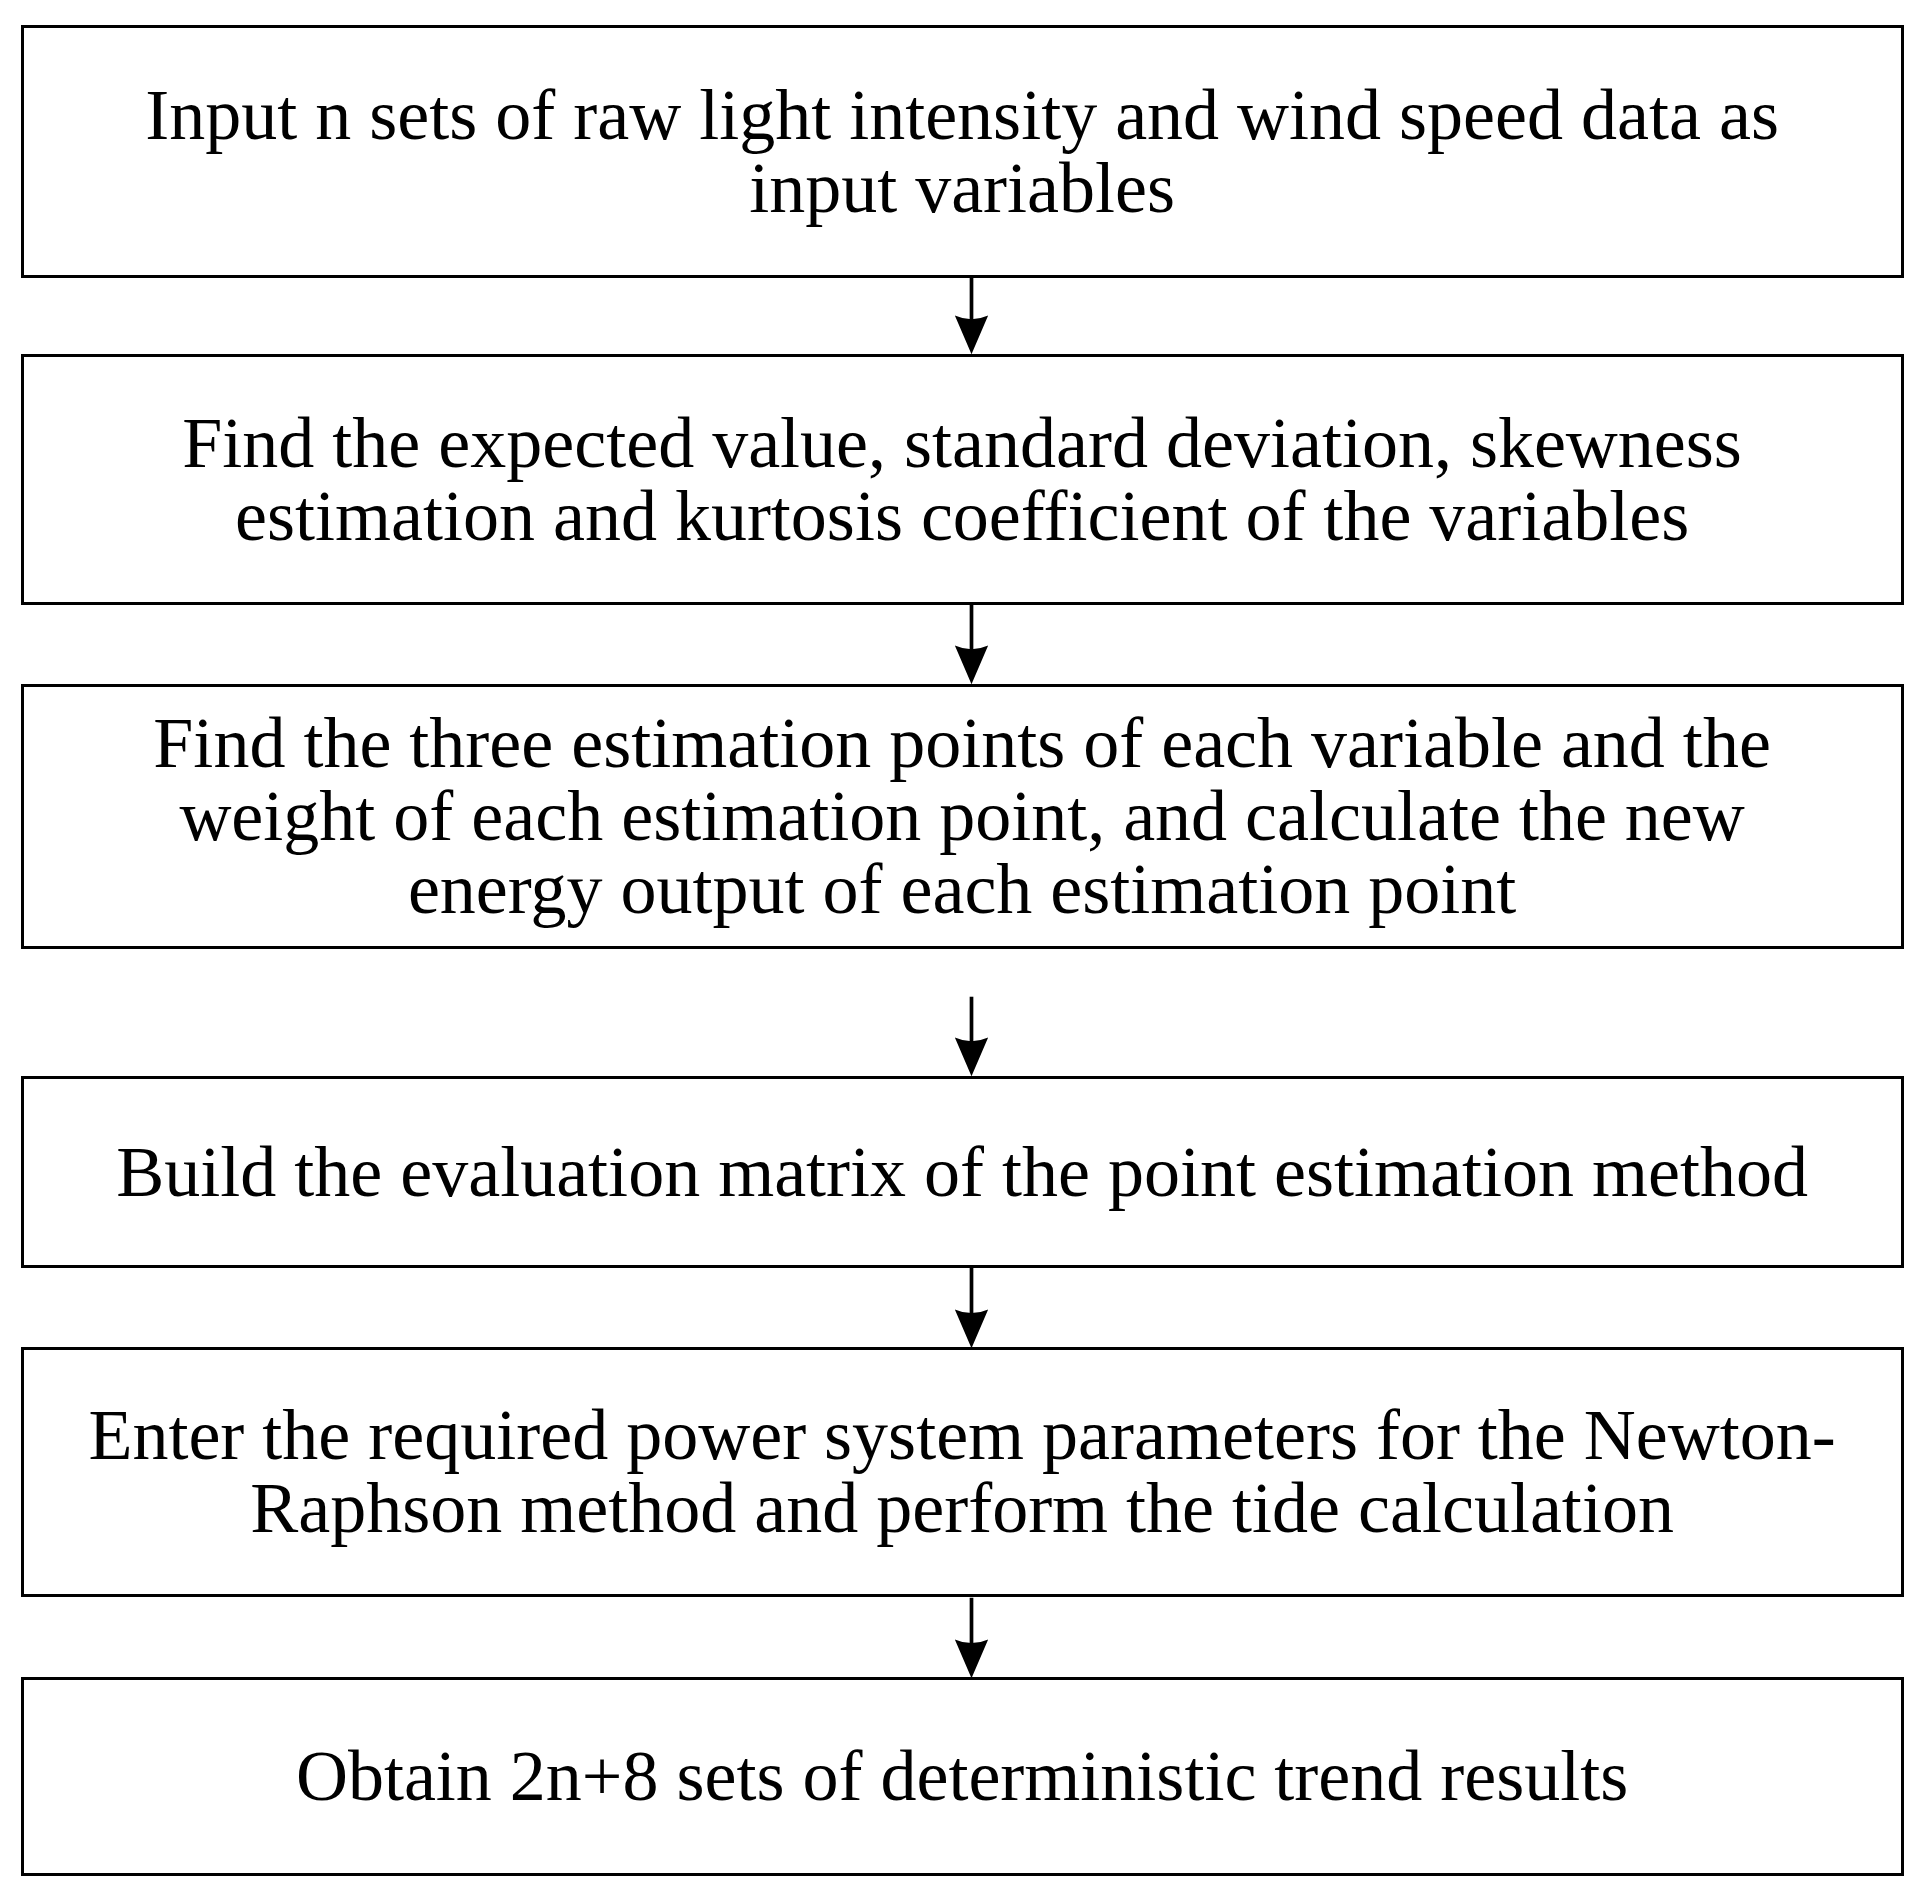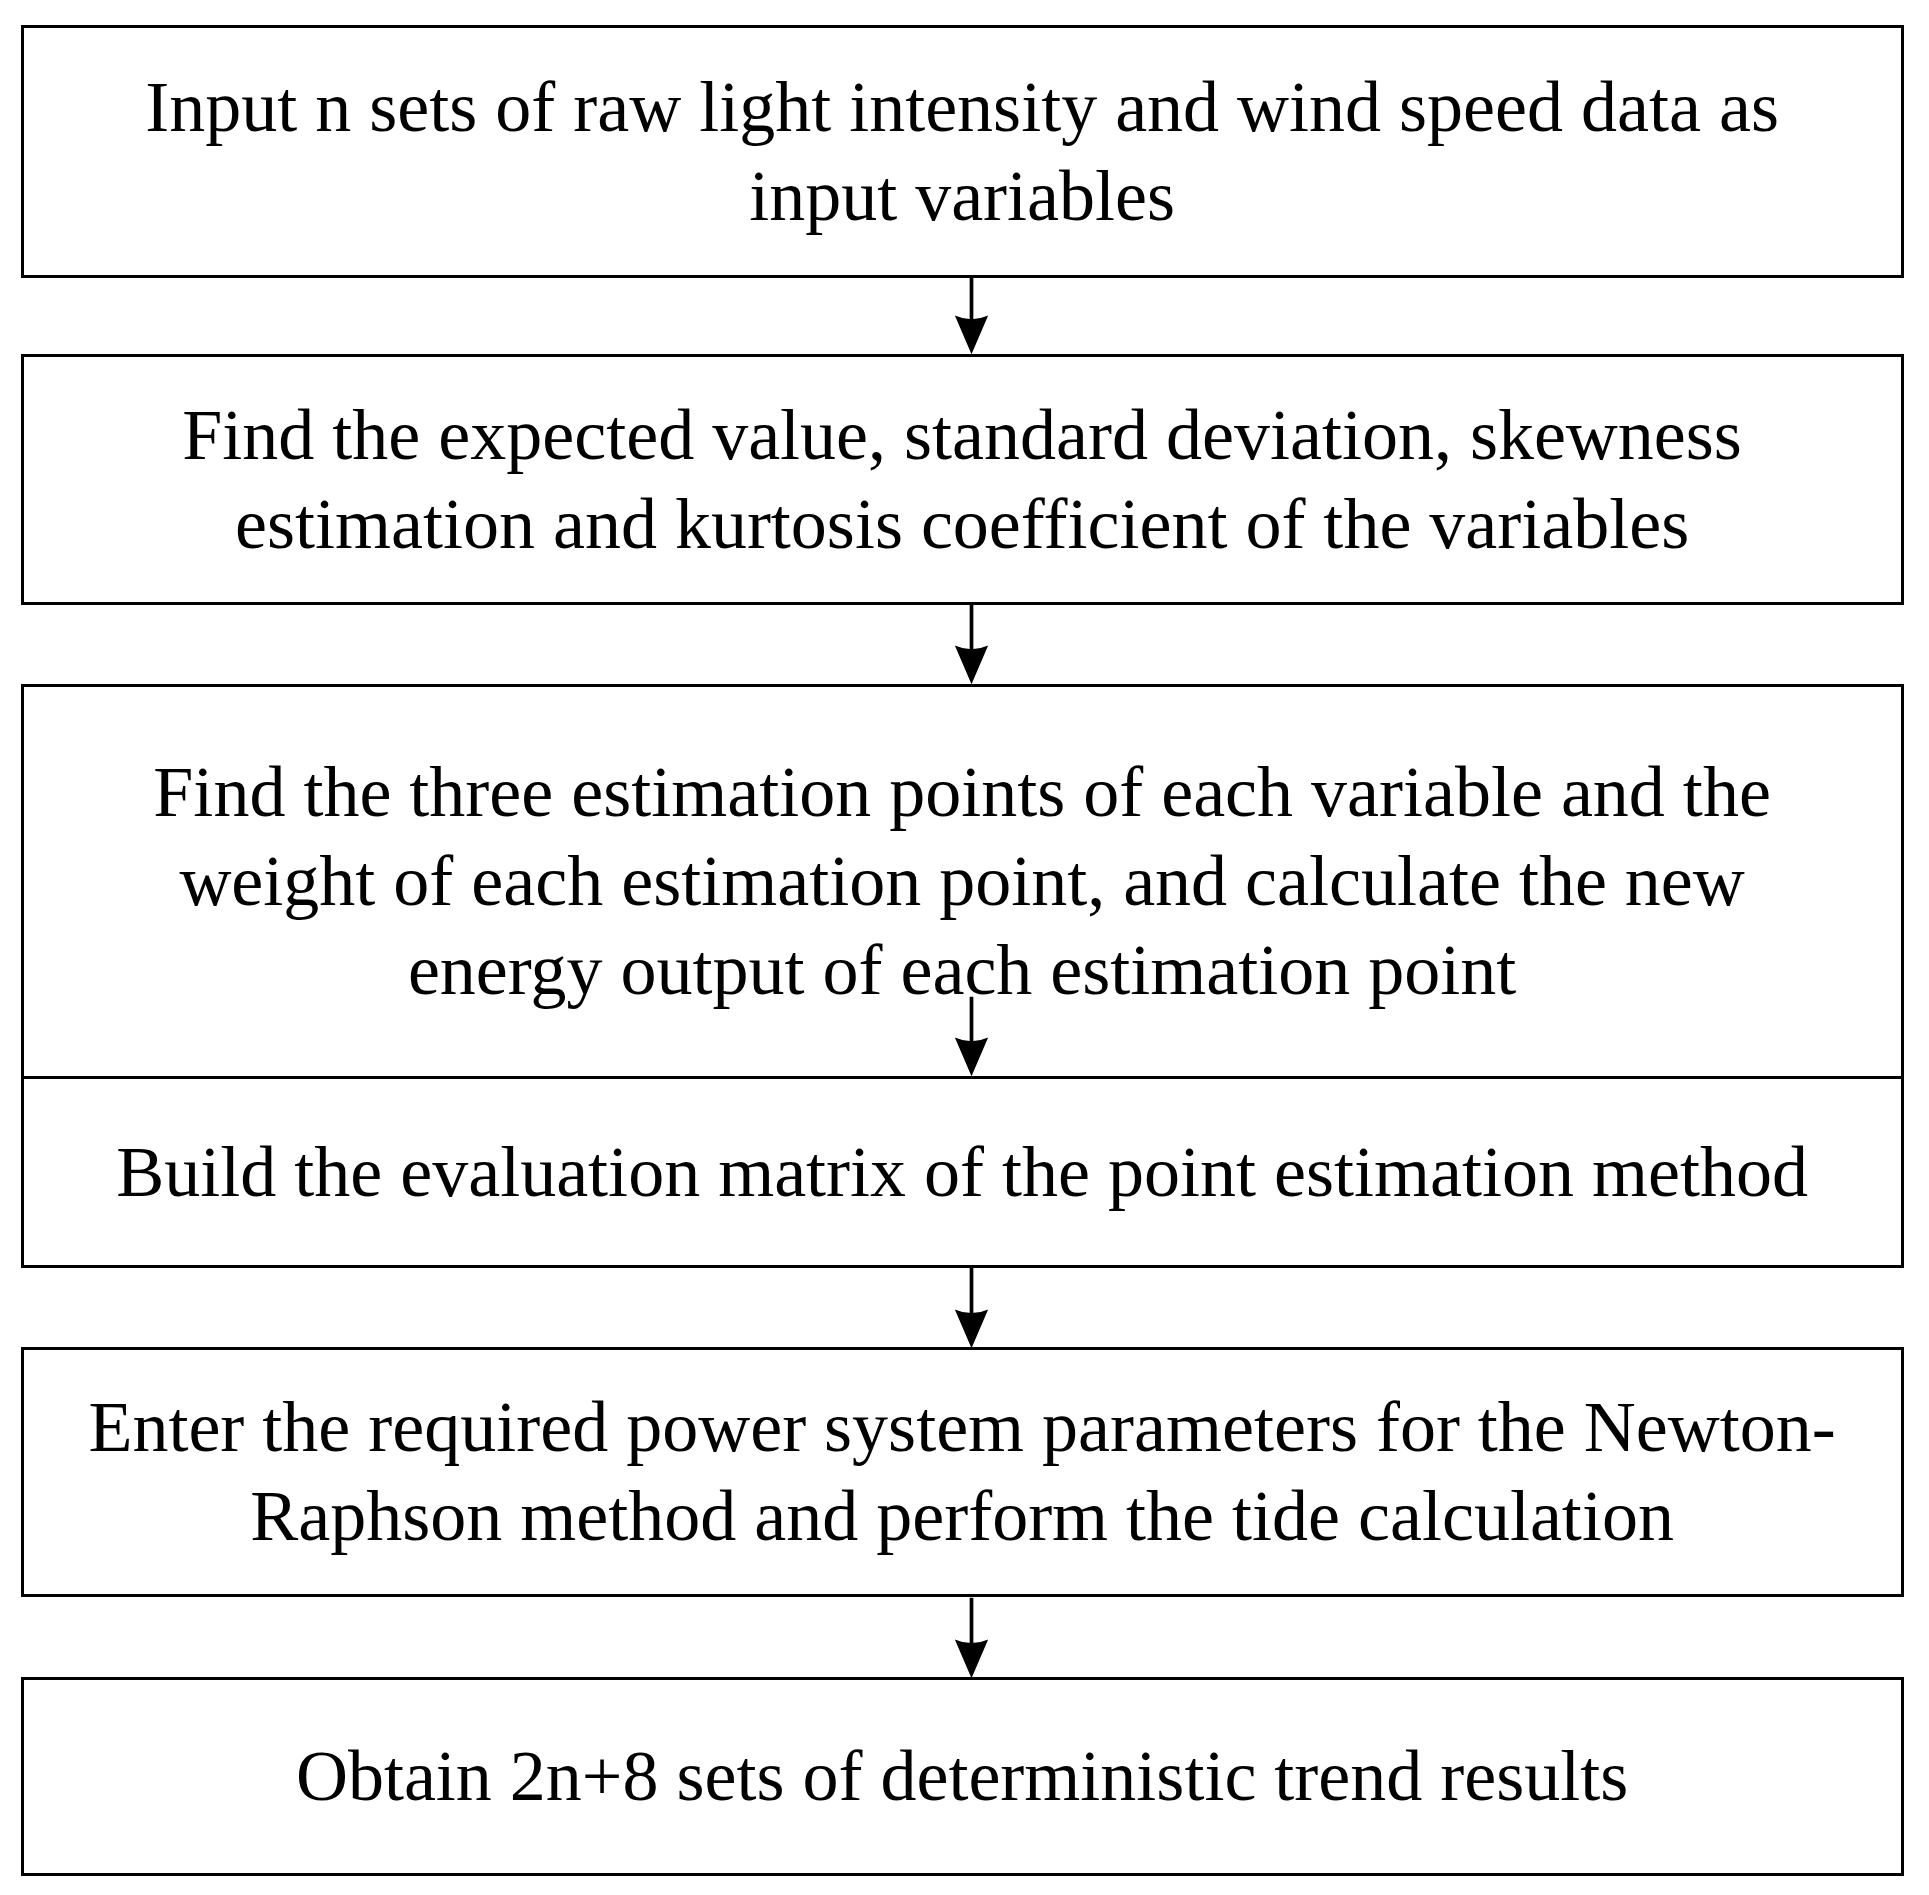--- a/index.html
+++ b/index.html
@@ -1,21 +1,21 @@
 <!DOCTYPE html>
 <html style="font-size:15px"><head>
 <meta charset="utf-8">
 <style>
   html, body { margin: 0; padding: 0; background: #ffffff; }
   body { width: 1929px; height: 1895px; position: relative; overflow: hidden;
          font-family: "Liberation Serif", "DejaVu Serif", serif; color: #000; }
   .box { position: absolute; left: 20.6px; width: 1883px; box-sizing: border-box;
          border: 3.7px solid #000; display: flex; align-items: center; justify-content: center;
          background: #fff; }
-  .box-text { font-size: 72px; line-height: 89px; text-align: center; margin: 0;
+  .box-text { font-size: 72px; line-height: 73px; text-align: center; margin: 0;
               white-space: normal; padding: 0 19px; }
   .arrow { position: absolute; left: 953px; width: 37px; }
   .arrow svg { display: block; }
 </style>
 </head>
 <body>
 
 <div>
 
   <div class="box" style="top:25px; height:253px;">
@@ -33,21 +33,21 @@
     <p class="box-text" style="padding:0 94px;">Find the expected value, standard deviation, skewness estimation and kurtosis coefficient of the variables</p>
   </div>
 
   <div class="arrow" style="top:604px; height:81px;">
     <svg width="37" height="81" viewBox="0 0 40 86">
         <line x1="20" y1="0" x2="20" y2="50" stroke="#000" stroke-width="4"></line>
         <path d="M2 44 Q20 52 38 44 L20 86 Z" fill="#000"></path>
       </svg>
   </div>
 
-  <div class="box" style="top:684px; height:395px;">
+  <div class="box" style="top:684px; height:265px;">
     <p class="box-text" style="padding:0 66px;">Find the three estimation points of each variable and the weight of each estimation point, and calculate the new energy output of each estimation point</p>
   </div>
 
   <div class="arrow" style="top:996px; height:81px;">
     <svg width="37" height="81" viewBox="0 0 40 86">
         <line x1="20" y1="0" x2="20" y2="50" stroke="#000" stroke-width="4"></line>
         <path d="M2 44 Q20 52 38 44 L20 86 Z" fill="#000"></path>
       </svg>
   </div>
 

